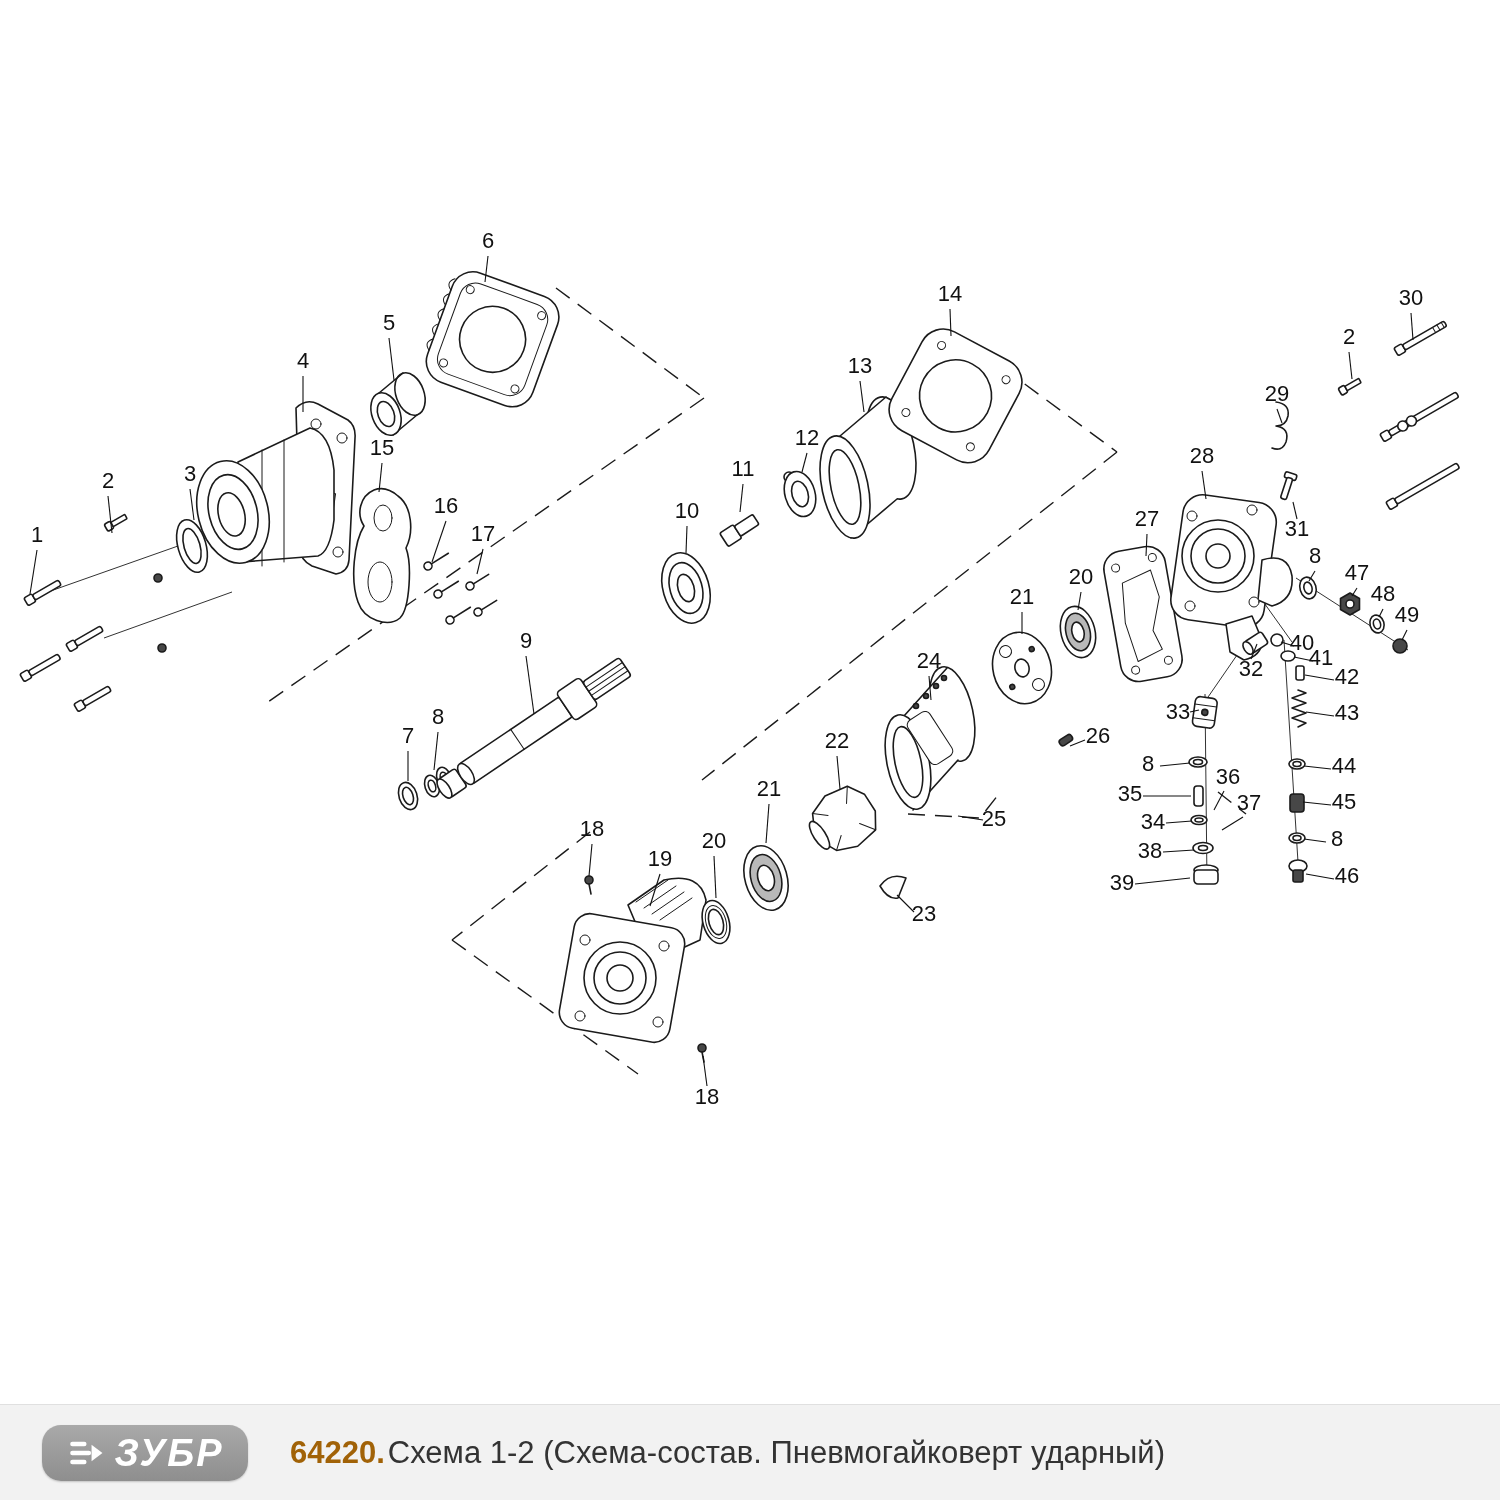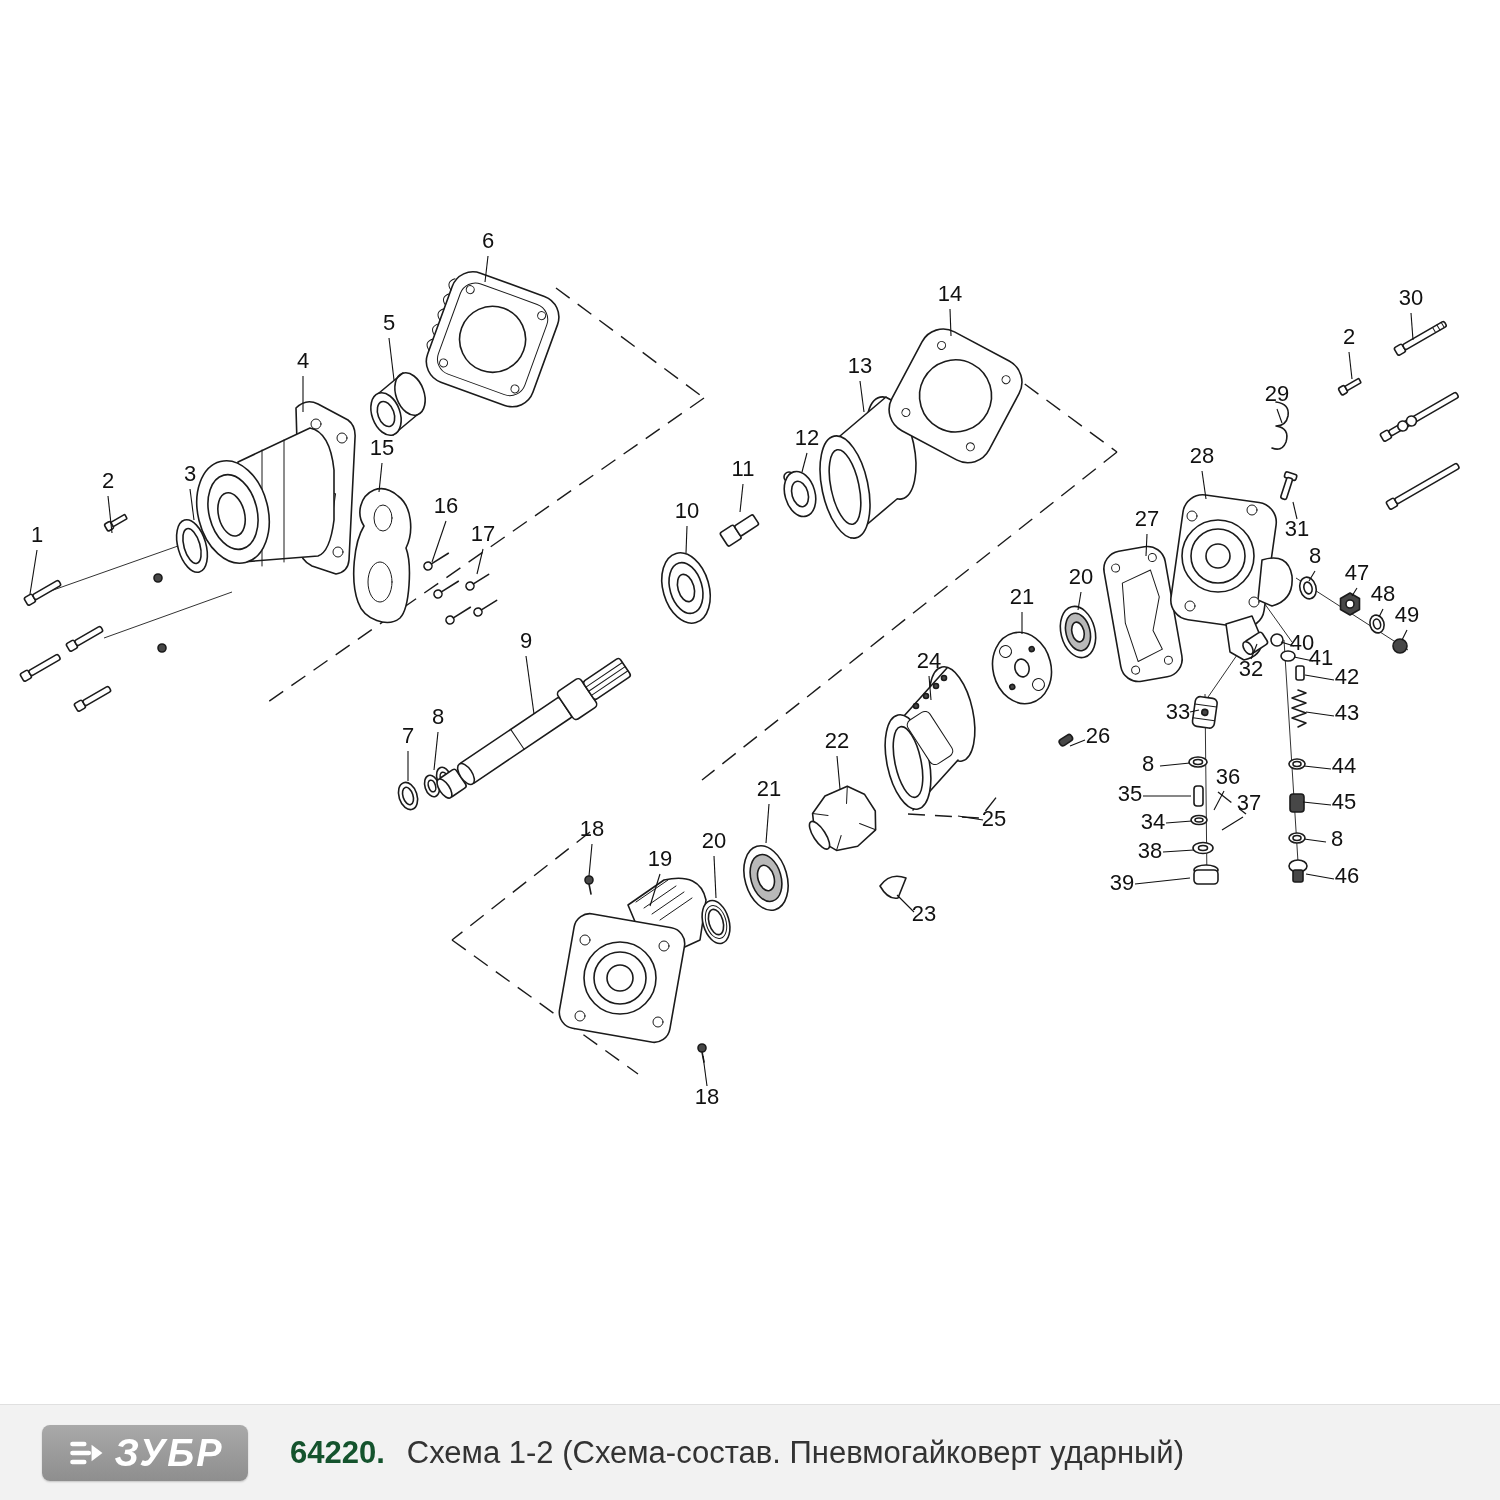--- a/index.html
+++ b/index.html
@@ -12,28 +12,28 @@
   .dark{fill:#474747;}
   .mid{fill:#b9b9b9;}
   .nofill{fill:none;}
   .dash{fill:none;stroke:#1b1b1b;stroke-width:1.4;stroke-dasharray:17 10;}
   .axis{stroke:#1b1b1b;stroke-width:0.9;}
   .leader{stroke:#111;stroke-width:1.1;}
   .part-label{font:22px "Liberation Sans",sans-serif;fill:#111;text-anchor:middle;}
   
   .footer{position:absolute;left:0;top:1404px;width:1500px;height:96px;background:#f2f2f2;
           border-top:1px solid #e0e0e0;display:flex;align-items:center;}
-  .brand-badge{margin-left:42px;width:206px;height:56px;border-radius:8px;
+  .brand-badge{margin-left:42px;width:206px;height:56px;border-radius:19px;
                background:linear-gradient(#a9a9a9,#8e8e8e);display:flex;align-items:center;
                justify-content:center;gap:8px;box-shadow:0 1px 2px rgba(0,0,0,.2);}
   .brand-arrow{width:40px;height:40px;display:inline-block;}
   .brand-text{color:#fff;font-weight:bold;font-style:italic;font-size:38px;letter-spacing:2px;
               line-height:1;}
   .caption{margin-left:42px;font-size:31px;color:#333;white-space:nowrap;}
-  .caption .code{font-weight:bold;color:#14532d;margin-right:22px;}
+  .caption .code{font-weight:bold;color:#a16207;margin-right:3px;}
 </style>
 </head>
 <body>
 
 <div class="page">
 
 <svg id="diagram-svg" width="1500" height="1404" viewBox="0 0 1500 1404">
 
   <g>
     <path class="dash" d="M556,288 L704,398"></path>

